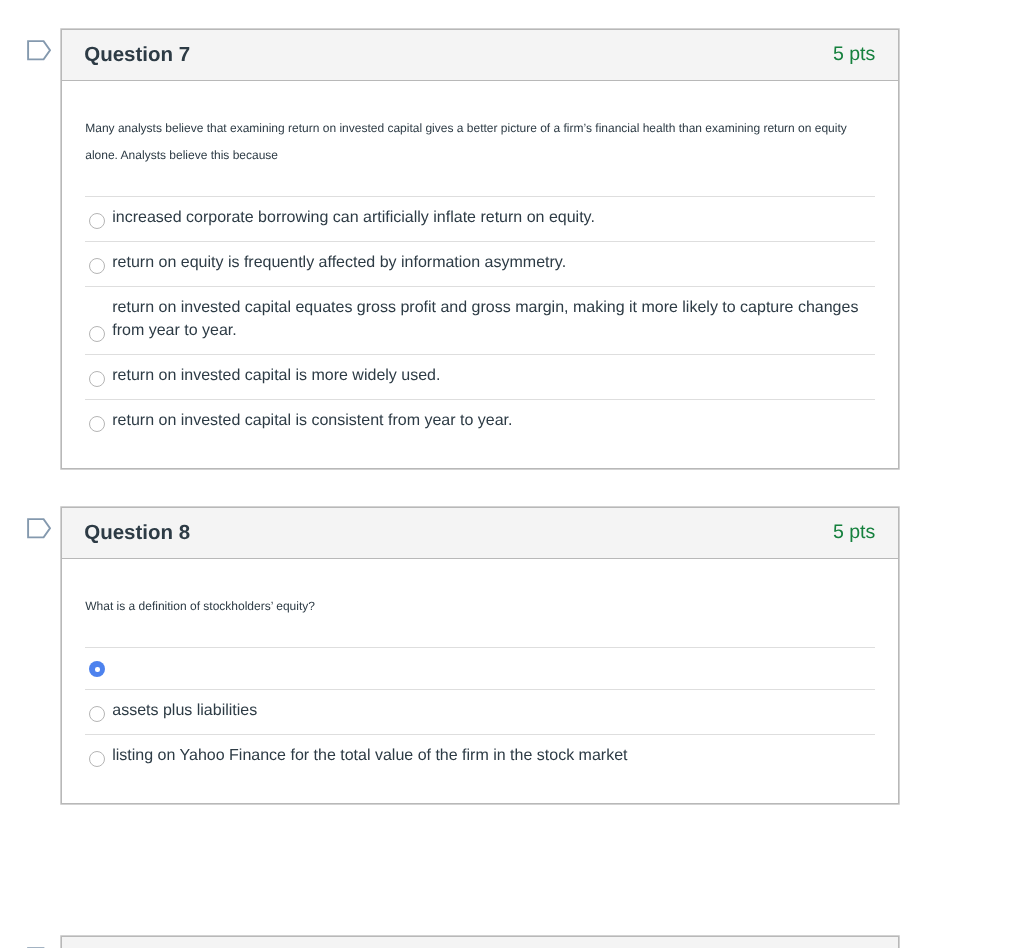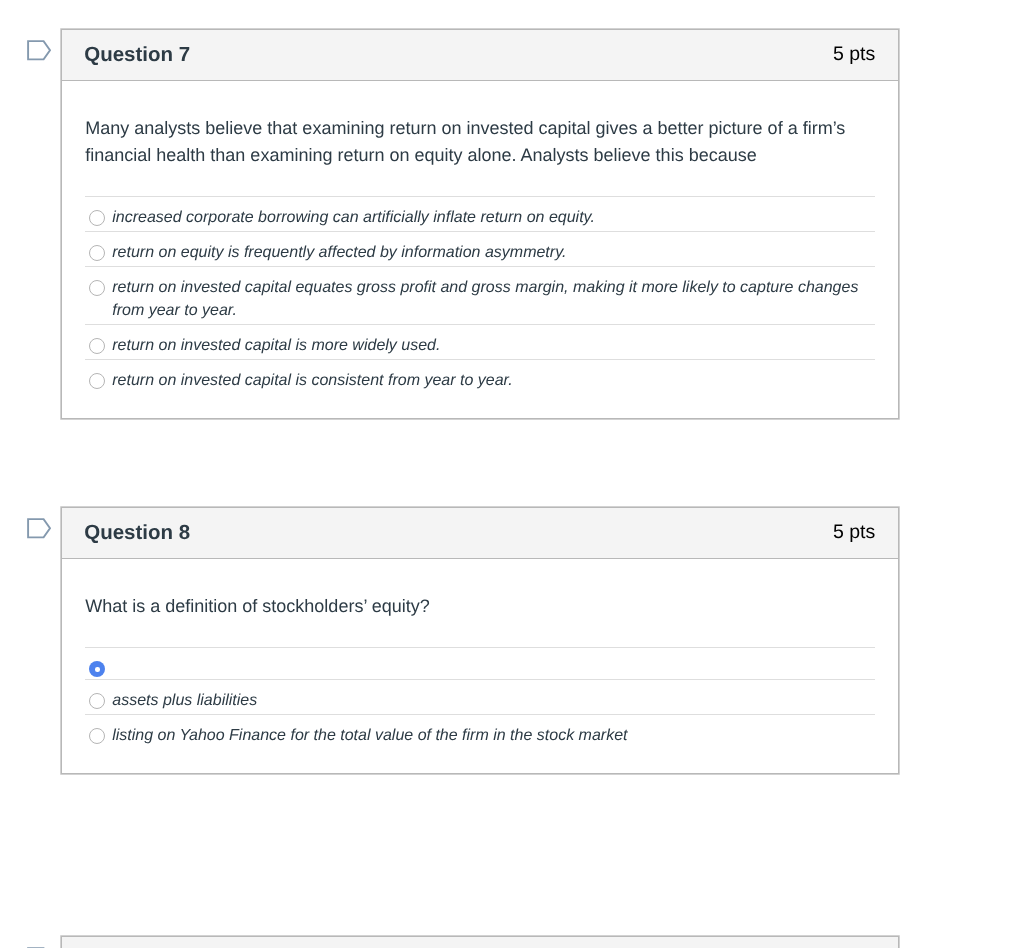--- a/index.html
+++ b/index.html
@@ -23,29 +23,29 @@
   .card{position:absolute;left:60.75px;top:4px;width:838px;
         border:1px solid #b8b8b8;box-sizing:border-box;background:#ffffff;
         box-shadow:0 0 0 0.75px #c4c4c4;}
 
   .card-header{
     height:51px;background:#f4f4f4;border-bottom:1px solid #b8b8b8;
     display:flex;align-items:center;justify-content:space-between;
     padding:0 22.5px 0 22.5px;box-sizing:border-box;
   }
   .qname{font-size:20.5px;font-weight:bold;color:#2d3b45;white-space:nowrap;}
-  .qpts{font-size:19.5px;font-weight:normal;color:#000000;white-space:nowrap;}
+  .qpts{font-size:19.5px;font-weight:normal;color:#15803d;white-space:nowrap;}
 
   .card-body{padding:0 22.5px 0 23.5px;}
-  .qtext{font-size:18px;color:#2d3b45;line-height:27px;padding:34.5px 0 27.2px 0;}
+  .qtext{font-size:12px;color:#2d3b45;line-height:27px;padding:34.5px 0 27.2px 0;}
   .qtext:empty{display:none;}
 
   .answers{border-top:1px solid #dedede;}
   .answers:empty{display:none;border-top:none;}
-  .answer{display:flex;align-items:flex-start;border-bottom:1px solid #dedede;padding:9px 0 2px 0;font-style:italic;}
+  .answer{display:flex;align-items:flex-end;border-bottom:1px solid #dedede;padding:9px 0 12px 0;}
   .answer:last-child{border-bottom:none;}
 
   .radio{flex:0 0 auto;width:16px;height:16px;border-radius:50%;
          border:1px solid #b5b5b5;box-sizing:border-box;background:#ffffff;
          margin:4px 0 0 4px;position:relative;}
   .radio.sel{border:none;background:#4d82ee;}
   .radio.sel::after{content:"";position:absolute;left:5.75px;top:5.75px;
          width:4.5px;height:4.5px;border-radius:50%;background:#ffffff;}
 
   .atext{font-size:16px;color:#2d3b45;line-height:23px;margin-left:7px;}

